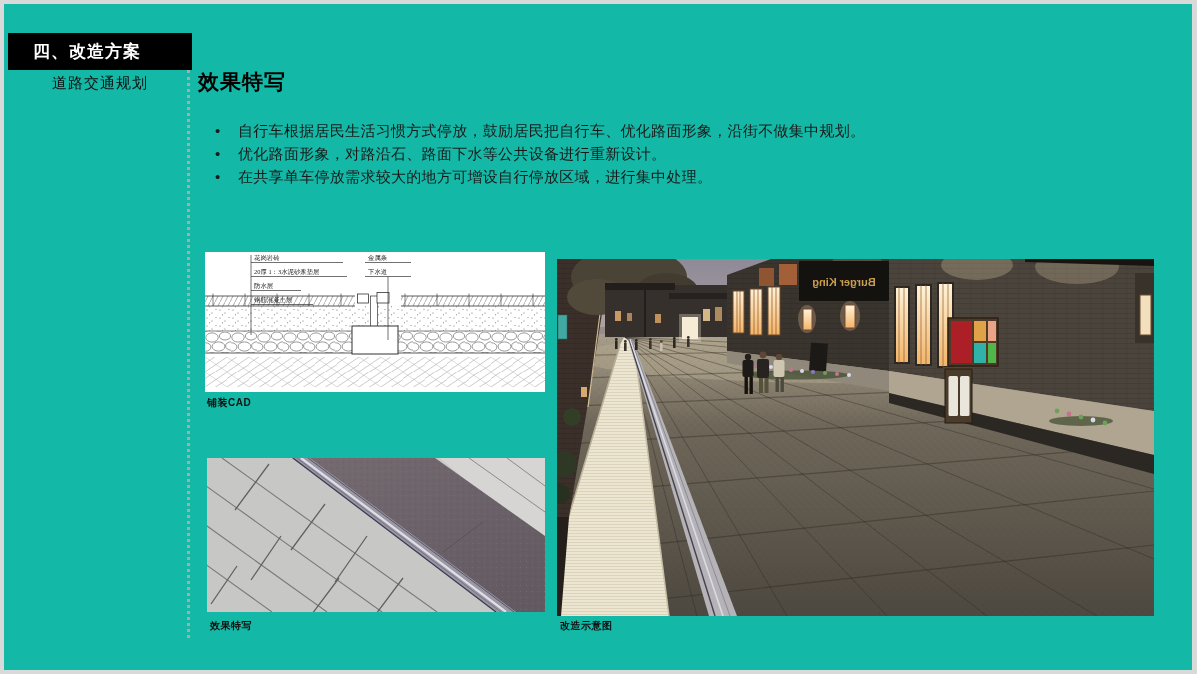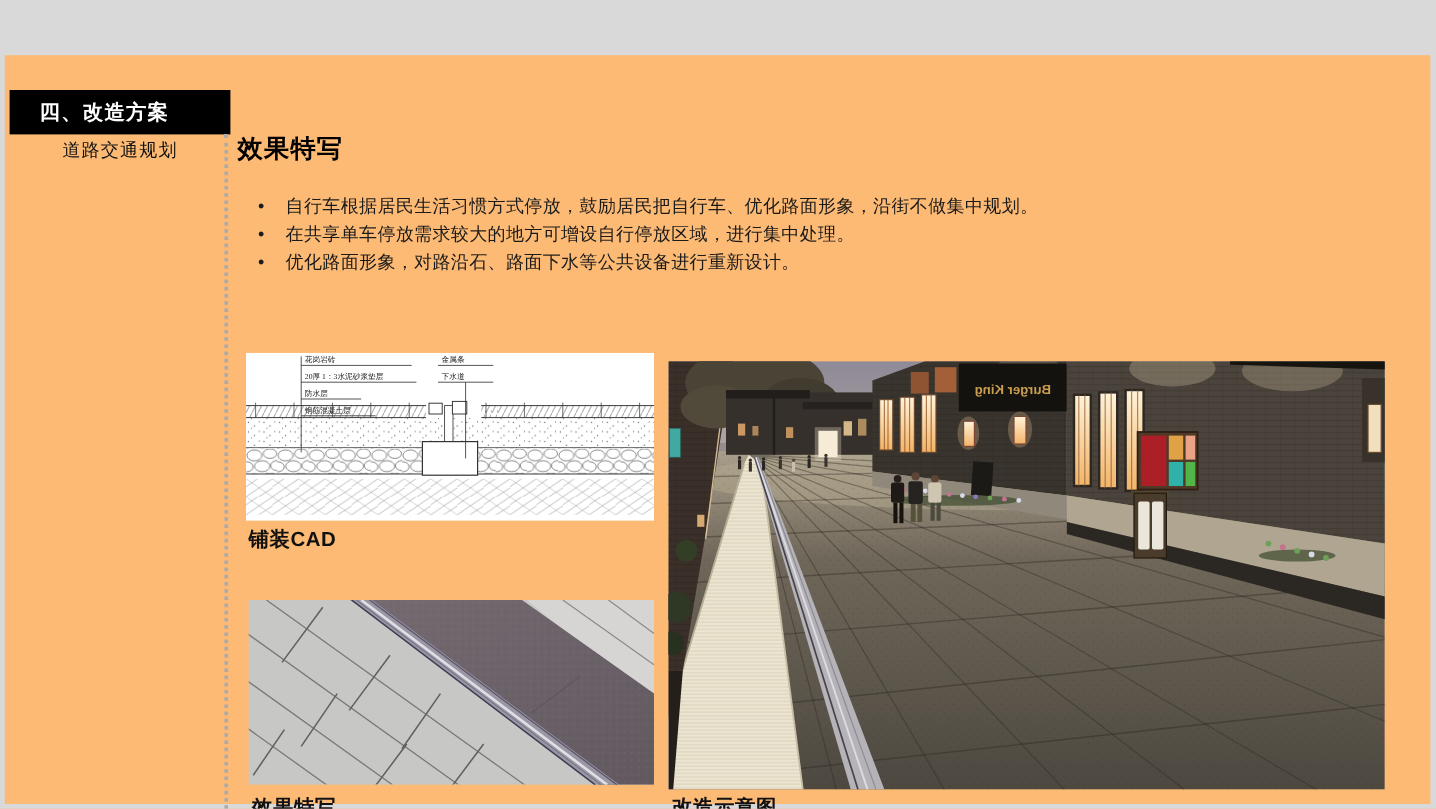--- a/index.html
+++ b/index.html
@@ -4,22 +4,21 @@
 <style>
   html,body{margin:0;padding:0;}
   body{
     width:1197px;height:674px;position:relative;overflow:hidden;
     background:#d9d9d9;
     font-family:"Liberation Sans","DejaVu Sans",sans-serif;
     -webkit-font-smoothing:antialiased;
   }
   .page{
     position:absolute;left:4px;top:4px;right:5px;bottom:4px;
-    background:#fdba74;
-    margin-top:42px;
+    background:#14b8a6;
   }
   
   .title-box{
     position:absolute;left:4px;top:29px;width:184px;height:37px;
     background:#000;color:#fff;display:flex;align-items:center;
     padding-left:25px;box-sizing:border-box;
     font-size:17px;font-weight:bold;letter-spacing:1px;
   }
   .subtitle{
     position:absolute;left:48px;top:70px;
@@ -48,21 +47,21 @@
   }
   .bullets li::before{
     content:"\2022";position:absolute;left:2px;top:0;font-size:15px;color:#1a1a1a;
   }
   
   .fig{position:absolute;display:block;}
   .fig-cad{left:201px;top:248px;width:340px;height:140px;}
   .fig-closeup{left:203px;top:454px;width:338px;height:154px;}
   .fig-render{left:553px;top:255px;width:597px;height:357px;}
   .caption{
-    position:absolute;font-size:17px;font-weight:bold;color:#111;letter-spacing:.5px;
+    position:absolute;font-size:10px;font-weight:bold;color:#111;letter-spacing:.5px;
   }
   .cap-cad{left:203px;top:392px;}
   .cap-closeup{left:206px;top:615px;}
   .cap-render{left:556px;top:615px;}
   svg{display:block;}
   .cad-label{font-family:"Liberation Serif","DejaVu Serif",serif;font-size:6.4px;fill:#222;}
   .bk-text{font-family:"Liberation Sans",sans-serif;font-size:11px;font-weight:bold;fill:#c89d4f;}
 </style>
 </head>
 <body>
@@ -75,22 +74,22 @@
 
   <div class="subtitle">道路交通规划</div>
 
   <div class="vdivider"></div>
 
   <h1 class="heading">效果特写</h1>
 
 
   <ul class="bullets">
     <li>自行车根据居民生活习惯方式停放，鼓励居民把自行车、优化路面形象，沿街不做集中规划。</li>
+    <li>优化路面形象，对路沿石、路面下水等公共设备进行重新设计。</li>
     <li>在共享单车停放需求较大的地方可增设自行停放区域，进行集中处理。</li>
-    <li>优化路面形象，对路沿石、路面下水等公共设备进行重新设计。</li>
   </ul>
 
   <svg class="fig fig-cad" viewBox="0 0 340 140">
     <defs>
       <pattern id="cadHatch" width="5" height="10" patternUnits="userSpaceOnUse">
         <path d="M0,10 L5,0" stroke="#555" stroke-width="0.5"></path>
       </pattern>
       <pattern id="cadDots" width="13" height="8" patternUnits="userSpaceOnUse">
         <circle cx="2" cy="2" r="0.6" fill="#666"></circle>
           <circle cx="7" cy="5" r="0.6" fill="#666"></circle>

